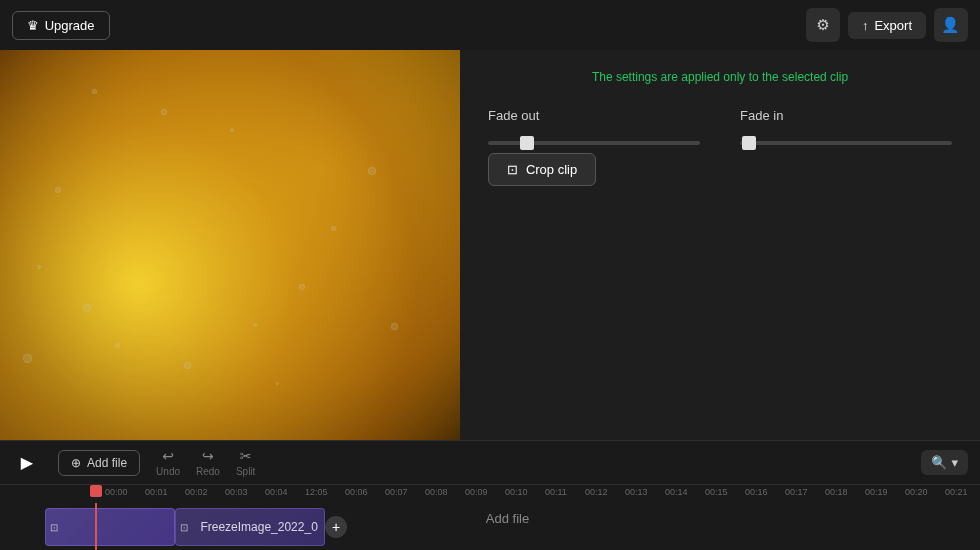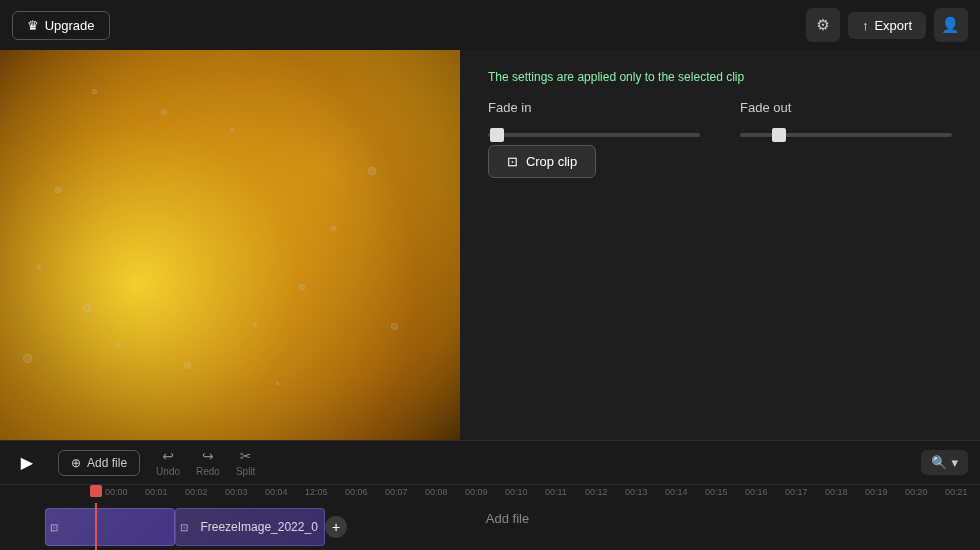--- a/index.html
+++ b/index.html
@@ -122,22 +122,23 @@
 
     .clip-settings h1 {
       font-size: 20px;
       font-weight: 600;
       color: #fff;
       margin-bottom: 8px;
     }
 
     .settings-subtitle {
       font-size: 12px;
-      color: #86efac;
-      margin-bottom: 16px;
+      color: #22c55e;
+      margin-bottom: 24px;
+      text-align: center;
     }
 
     .setting-section {
       margin-bottom: 28px;
     }
 
     .setting-label {
       font-size: 13px;
       color: #ccc;
       margin-bottom: 12px;
@@ -440,32 +441,32 @@
       <div class="bubble" style="width:7px;height:7px;left:85%;top:70%;"></div>
     </div>
   </div>
 
   <div class="clip-settings">
     <p class="settings-subtitle">The settings are applied only to the selected clip</p>
 
 
     <div class="slider-row">
       <div class="slider-group">
+        <div class="setting-label">Fade out</div>
+        <div class="slider-container">
+          <div class="slider-track">
+            <div class="slider-thumb fadeout-thumb"></div>
+          </div>
+        </div>
+      </div>
+      <div class="slider-group">
         <div class="setting-label">Fade in</div>
         <div class="slider-container">
           <div class="slider-track">
             <div class="slider-thumb fadein-thumb"></div>
-          </div>
-        </div>
-      </div>
-      <div class="slider-group">
-        <div class="setting-label">Fade out</div>
-        <div class="slider-container">
-          <div class="slider-track">
-            <div class="slider-thumb fadeout-thumb"></div>
           </div>
         </div>
       </div>
     </div>
 
     <div class="setting-section">
       <button class="crop-btn">
         <span>⊡</span>
         <span>Crop clip</span>
       </button>

